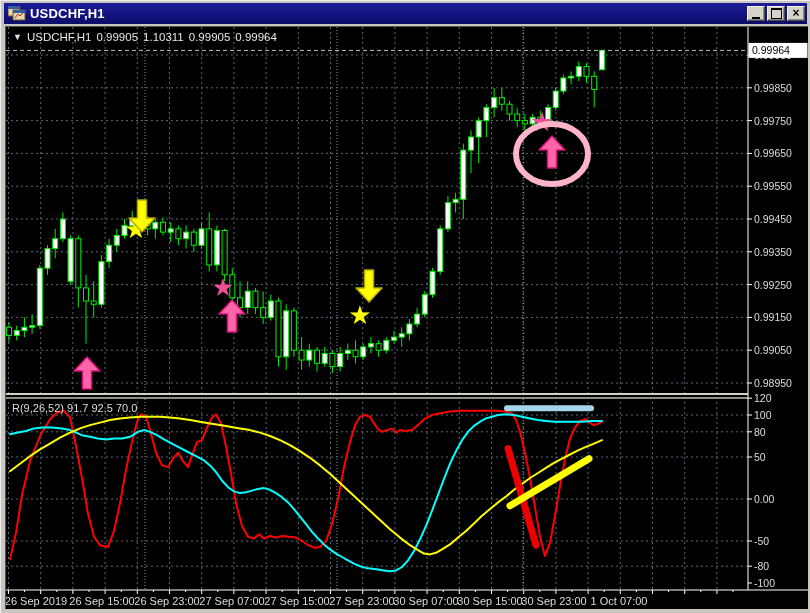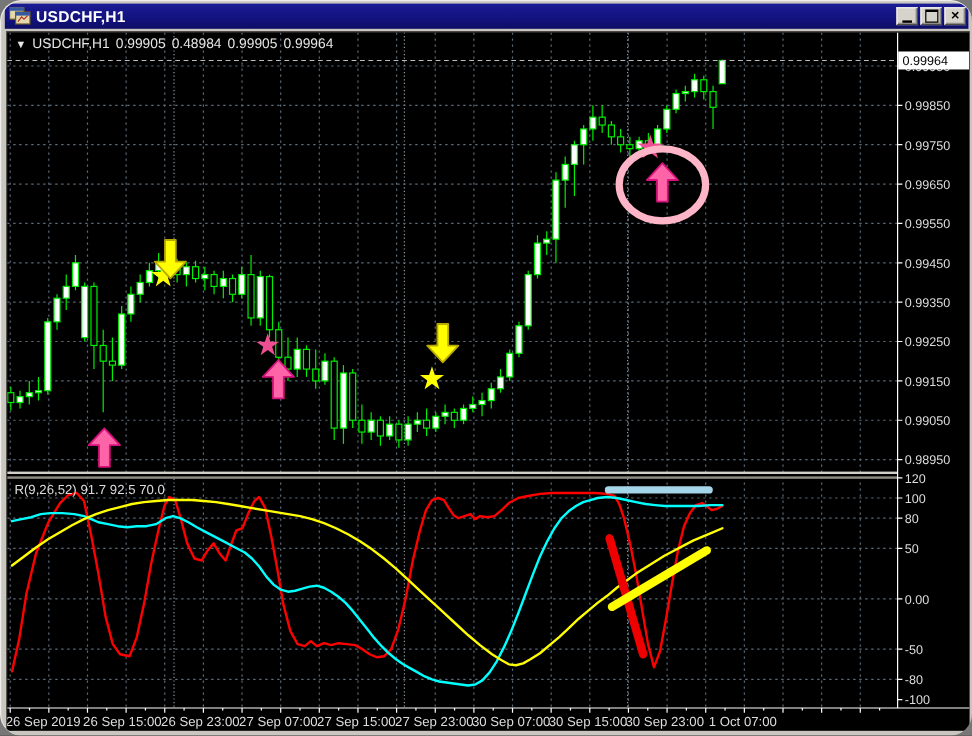--- a/index.html
+++ b/index.html
@@ -1,17 +1,17 @@
 <!DOCTYPE html>
 <html><head>
 <meta charset="utf-8">
 <style>
   html,body{margin:0;padding:0;background:#777;font-family:"Liberation Sans",sans-serif;}
   .win{position:relative;width:810px;height:613px;background:#c9c6bf;overflow:hidden;
-       border-left:1px solid #efeeea;border-top:1px solid #efeeea;box-sizing:border-box;border-radius:18px;}
+       border-left:1px solid #efeeea;border-top:1px solid #efeeea;box-sizing:border-box;}
   .titlebar{position:absolute;left:3px;top:2px;right:3px;height:21px;
     background:linear-gradient(180deg,#1c1c96 0%,#12127e 60%,#0d0d66 100%);
     display:flex;align-items:center;padding:0 2px;}
   .wicon{width:18px;height:15px;margin:0 4px 0 2px;flex:0 0 auto;}
   .wtitle{color:#fff;font-size:13px;font-weight:bold;letter-spacing:.2px;flex:1 1 auto;
           white-space:nowrap;overflow:hidden;}
   .wbtns{display:flex;gap:2px;align-items:center;}
   .wbtn{width:18px;height:15px;background:#d6d3cb;border:1px solid;padding:0;
         border-color:#f6f4f0 #4d4d4d #4d4d4d #f6f4f0;box-shadow:inset -1px -1px 0 #8f8d86;
         display:flex;align-items:center;justify-content:center;cursor:default;}
@@ -382,19 +382,19 @@
           <text x="420" y="578" fill="#dcdcdc" font-size="11" text-anchor="middle">30 Sep 07:00</text>
           <text x="484" y="578" fill="#dcdcdc" font-size="11" text-anchor="middle">30 Sep 15:00</text>
           <text x="548" y="578" fill="#dcdcdc" font-size="11" text-anchor="middle">30 Sep 23:00</text>
           <text x="613" y="578" fill="#dcdcdc" font-size="11" text-anchor="middle">1 Oct 07:00</text>
         </g>
       </svg>
     <div class="ohlc">
       <span class="dd">▼</span>
       <span>USDCHF,H1</span>
       <span>0.99905</span>
-      <span>0.48984</span>
+      <span>1.10311</span>
       <span>0.99905</span>
       <span>0.99964</span>
     </div>
   </div>
 
 </div>
 
 </body></html>

